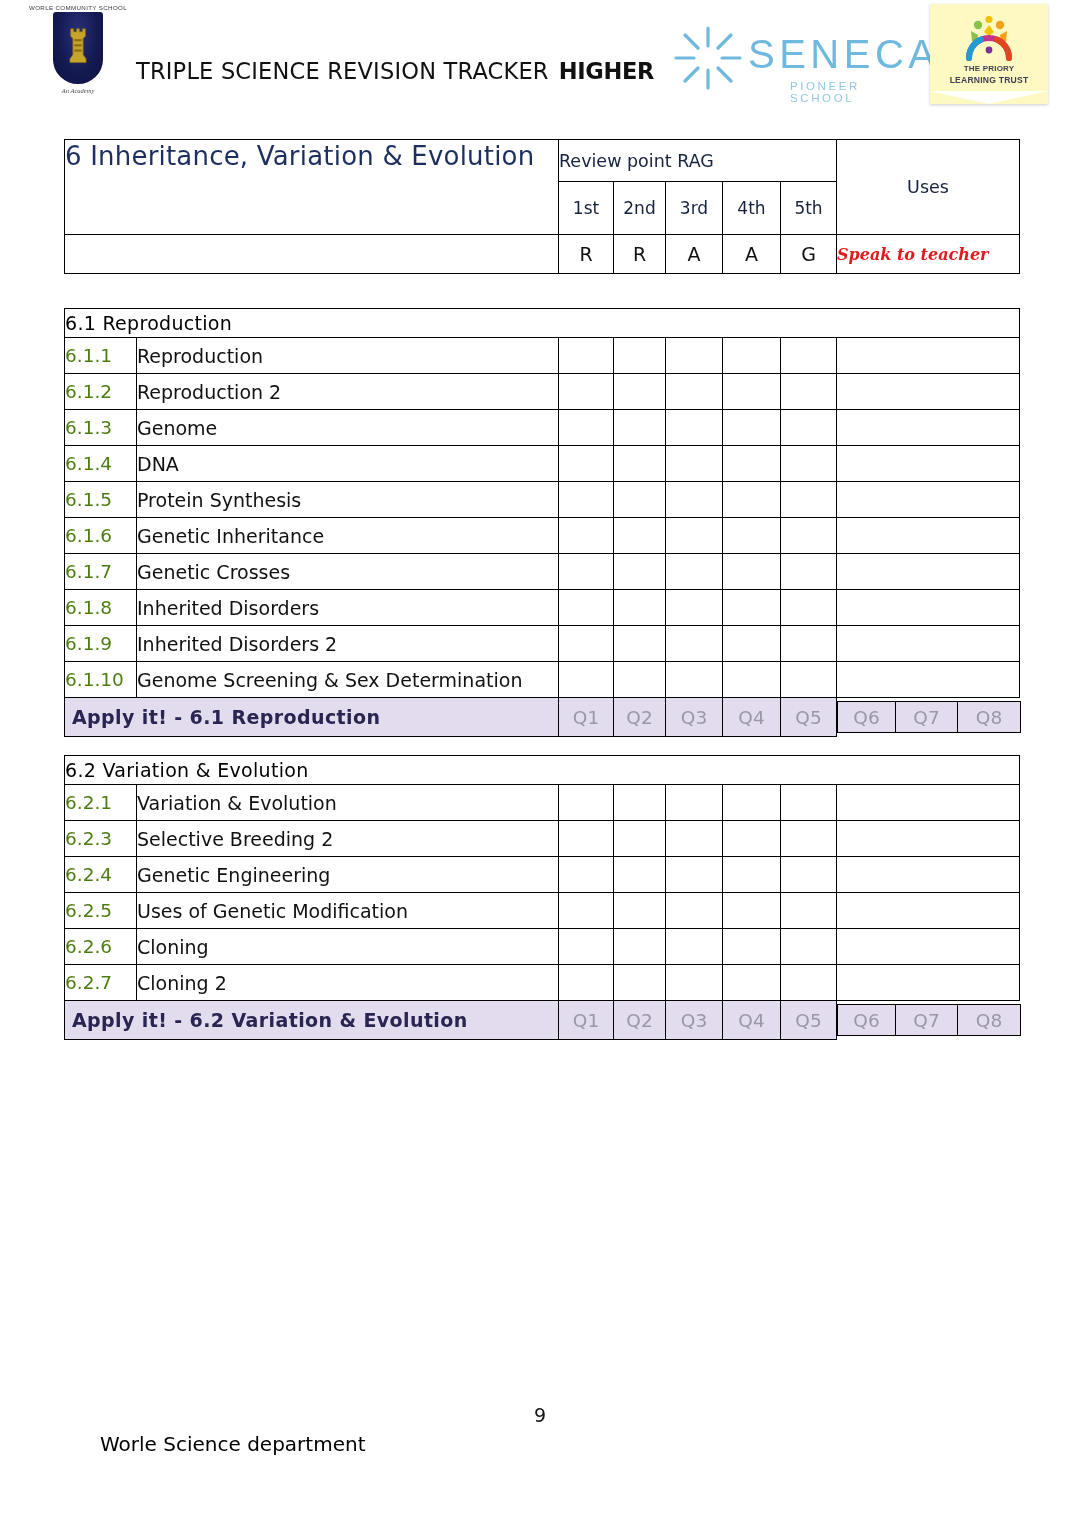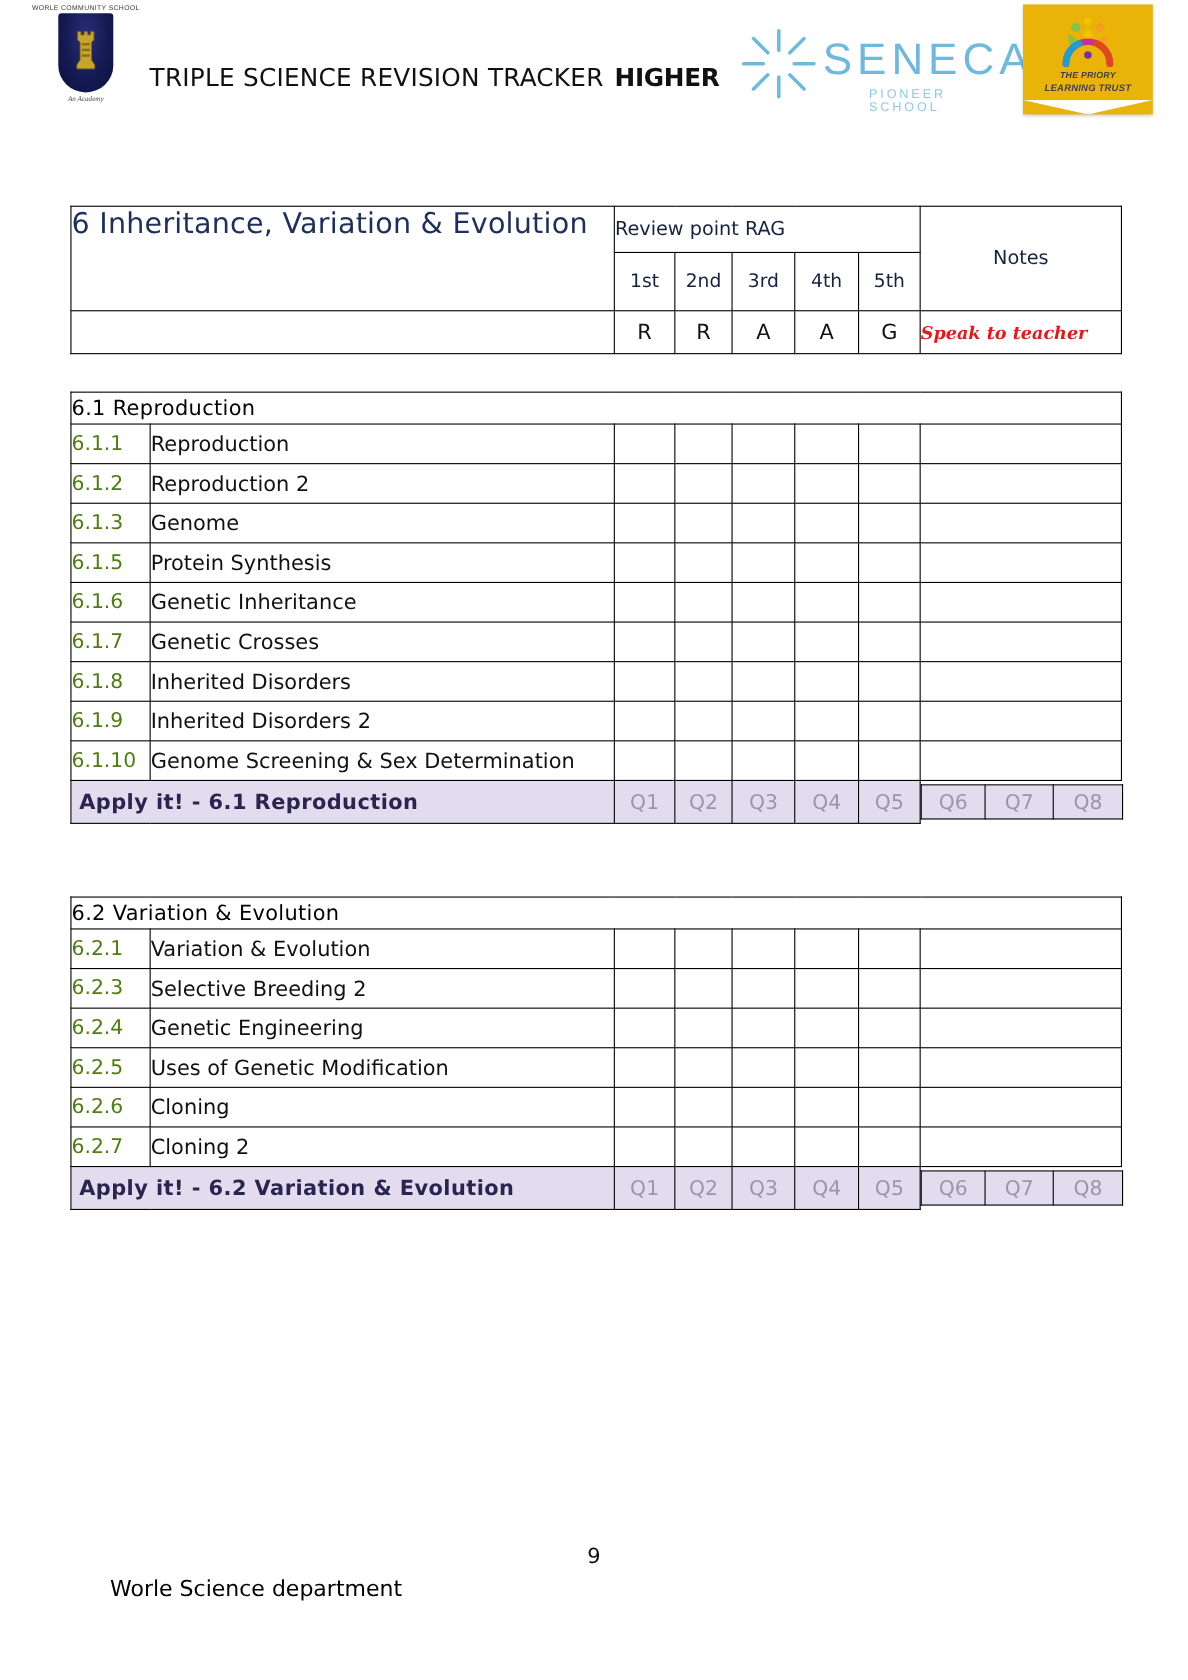--- a/index.html
+++ b/index.html
@@ -107,23 +107,22 @@
     color: #8fc9e4;
   }
 
   
   .plt-wrap {
     position: absolute;
     left: 930px;
     top: 4px;
     width: 118px;
     height: 100px;
-    background: #eab308;
+    background: #fef9c3;
     box-shadow: 0 1px 3px rgba(0,0,0,0.20);
-    font-style: italic;
   }
   .plt-banner-notch {
     position: absolute;
     left: 0; bottom: 0;
     width: 118px; height: 13px;
     background: #ffffff;
     clip-path: polygon(0 0, 50% 100%, 100% 0, 100% 0, 0 0);
   }
   .plt-mark { position: absolute; left: 50%; top: 12px; transform: translateX(-50%); }
   .plt-t1, .plt-t2 {
@@ -139,21 +138,20 @@
   .plt-t2 { top: 71px; font-size: 8.6px; }
 
   
   .sheet { position: absolute; left: 64px; top: 0; width: 955px; }
 
   table.grid {
     border-collapse: collapse;
     table-layout: fixed;
     width: 955px;
     font-family: "DejaVu Sans", sans-serif;
-    margin-top: 48px;
   }
   table.grid td, table.grid th {
     border: 1.6px solid #000000;
     padding: 0;
     background: #ffffff;
   }
 
   
   .titletbl { position: absolute; left: 64px; top: 139px; }
   .title-cell {
@@ -337,21 +335,21 @@
       <col style="width:58px">
       <col style="width:56px">
       <col style="width:183px">
   </colgroup>
   <tbody>
     <tr>
       <td class="title-cell" rowspan="2">
         <div class="title-text">6 Inheritance, Variation &amp; Evolution</div>
       </td>
       <td class="rag-head" colspan="5">Review point RAG</td>
-      <td class="notes-head" rowspan="2">Notes</td>
+      <td class="notes-head" rowspan="2">Uses</td>
     </tr>
     <tr>
       <td class="rag-sub">1st</td>
       <td class="rag-sub">2nd</td>
       <td class="rag-sub">3rd</td>
       <td class="rag-sub">4th</td>
       <td class="rag-sub">5th</td>
     </tr>
     <tr>
       <td class="blank-title-cell"></td>
@@ -397,20 +395,30 @@
         <td class="mark"></td>
         <td class="mark"></td>
         <td class="mark"></td>
         <td class="mark"></td>
         <td class="mark"></td>
         <td class="mark"></td>
       </tr>
       <tr>
         <td class="num">6.1.3</td>
         <td class="topic">Genome</td>
+        <td class="mark"></td>
+        <td class="mark"></td>
+        <td class="mark"></td>
+        <td class="mark"></td>
+        <td class="mark"></td>
+        <td class="mark"></td>
+      </tr>
+      <tr>
+        <td class="num">6.1.4</td>
+        <td class="topic">DNA</td>
         <td class="mark"></td>
         <td class="mark"></td>
         <td class="mark"></td>
         <td class="mark"></td>
         <td class="mark"></td>
         <td class="mark"></td>
       </tr>
       <tr>
         <td class="num">6.1.5</td>
         <td class="topic">Protein Synthesis</td>

